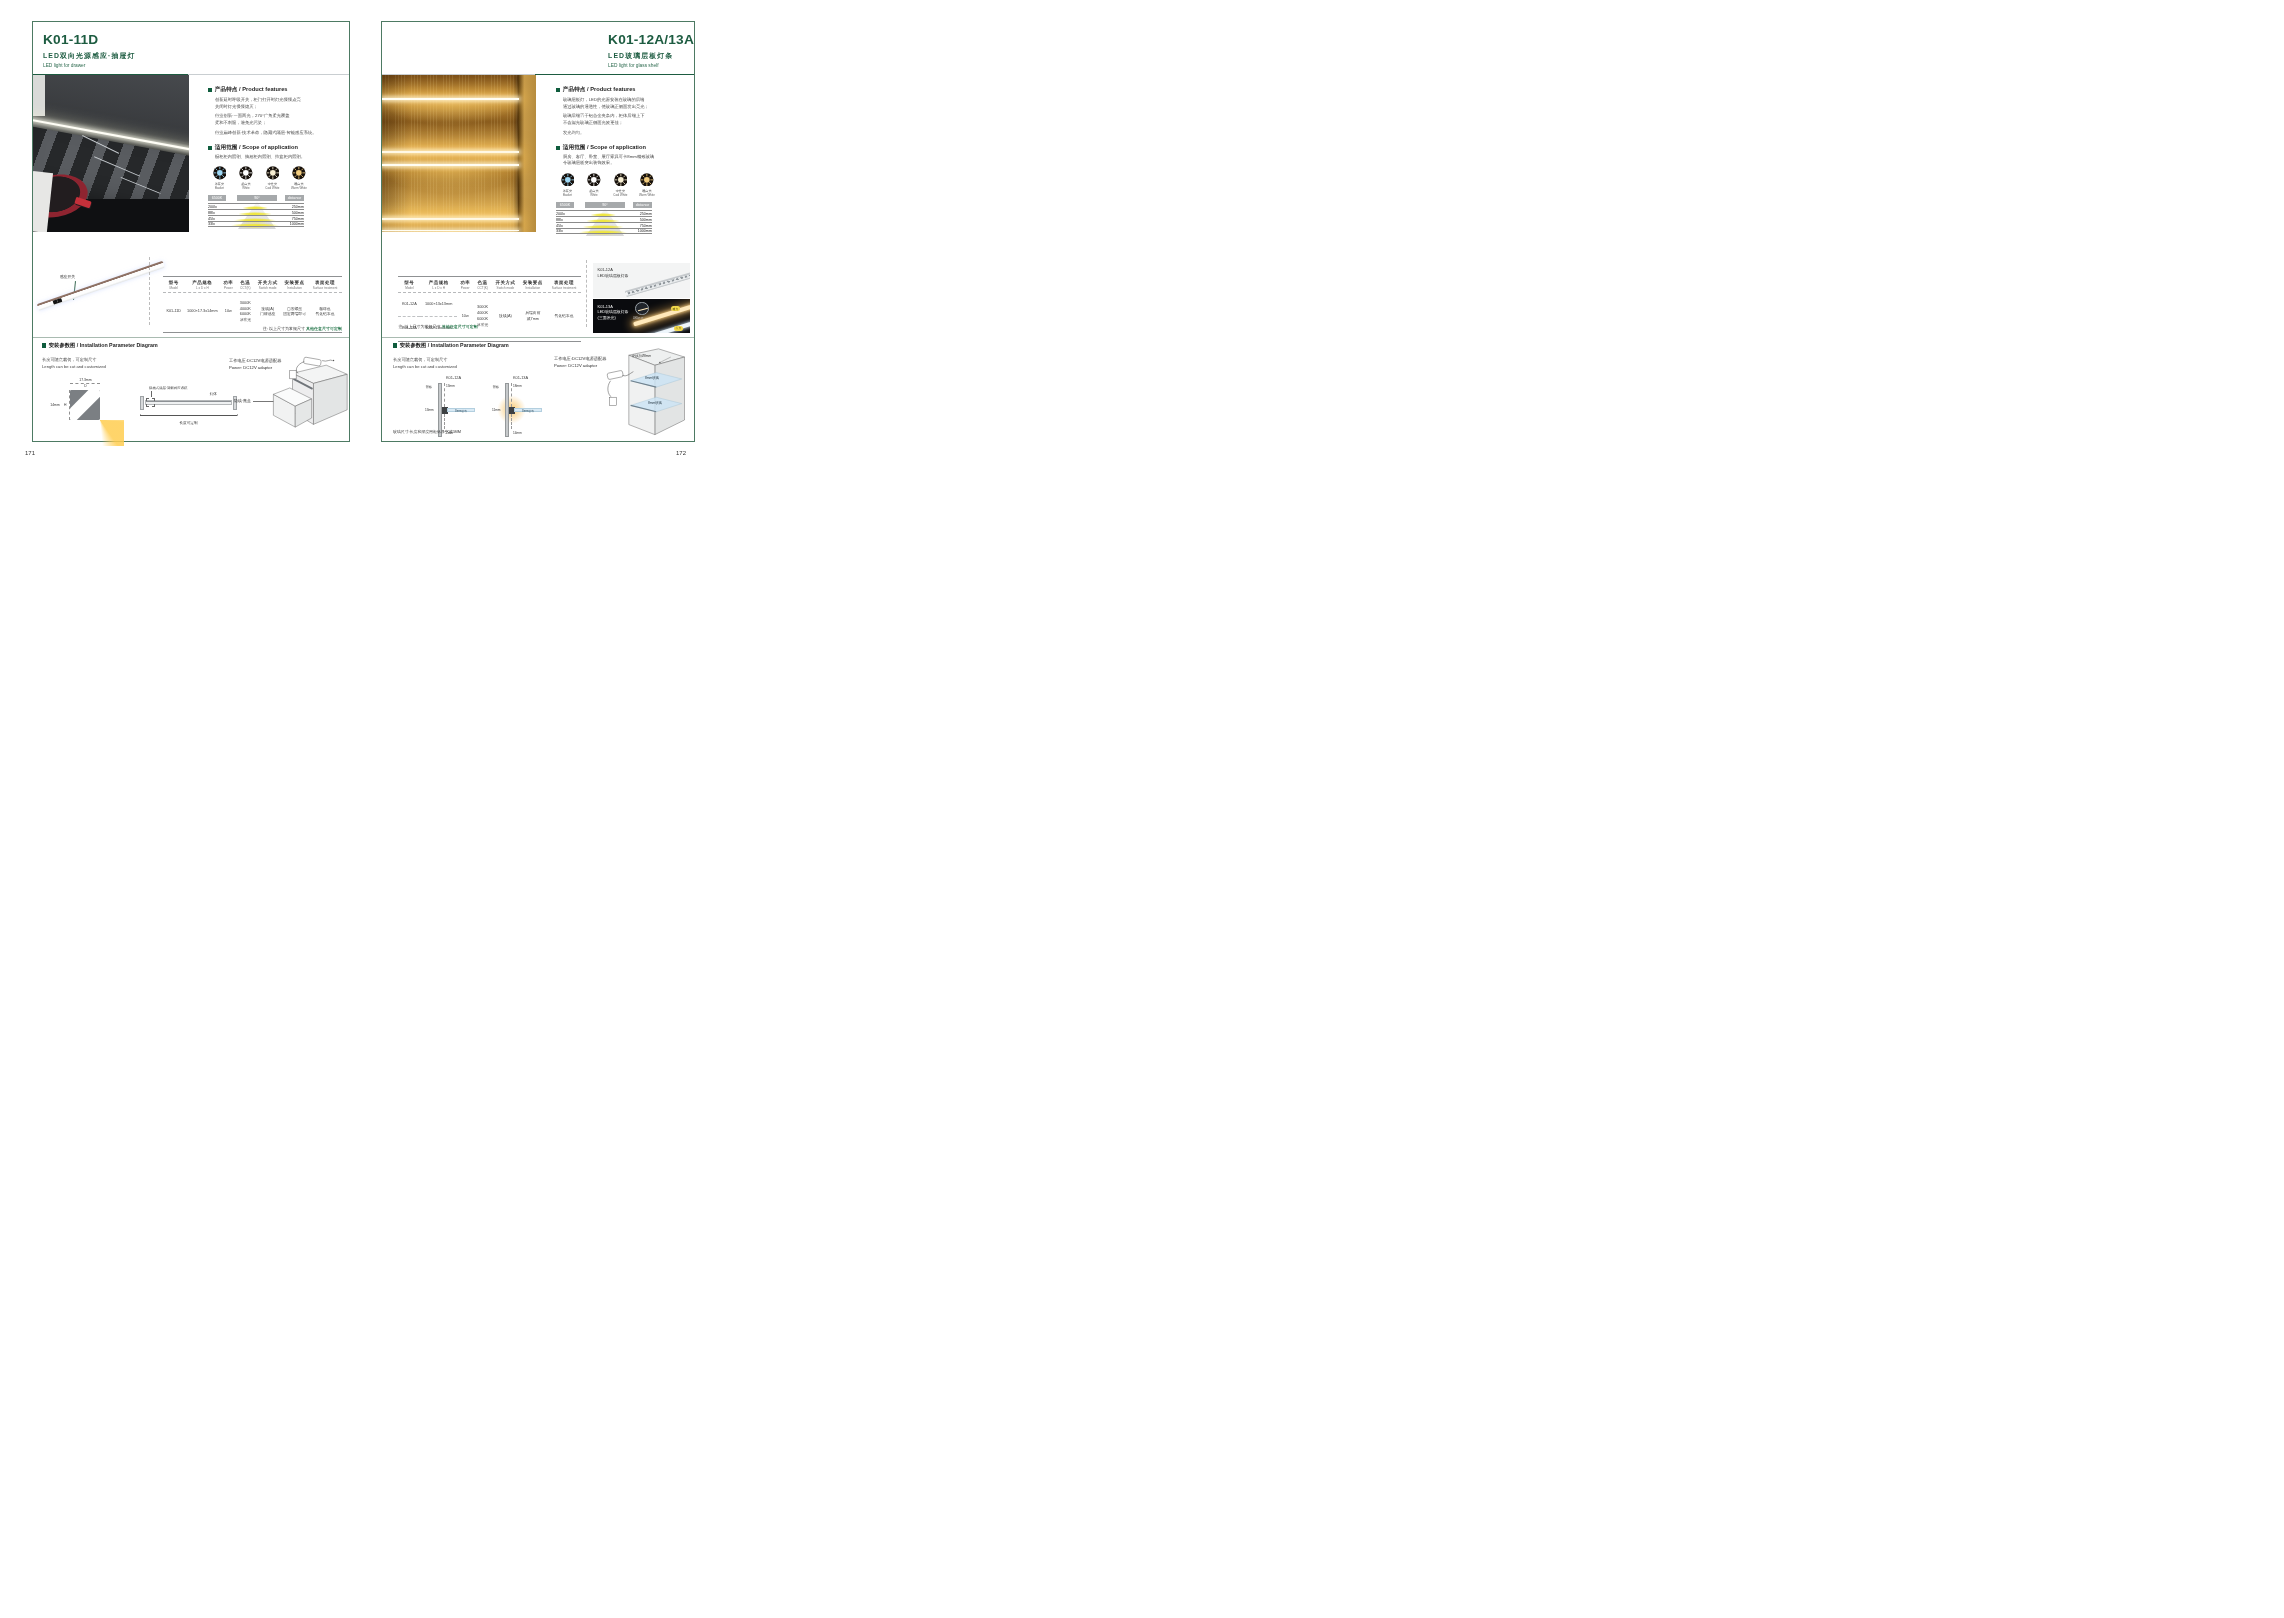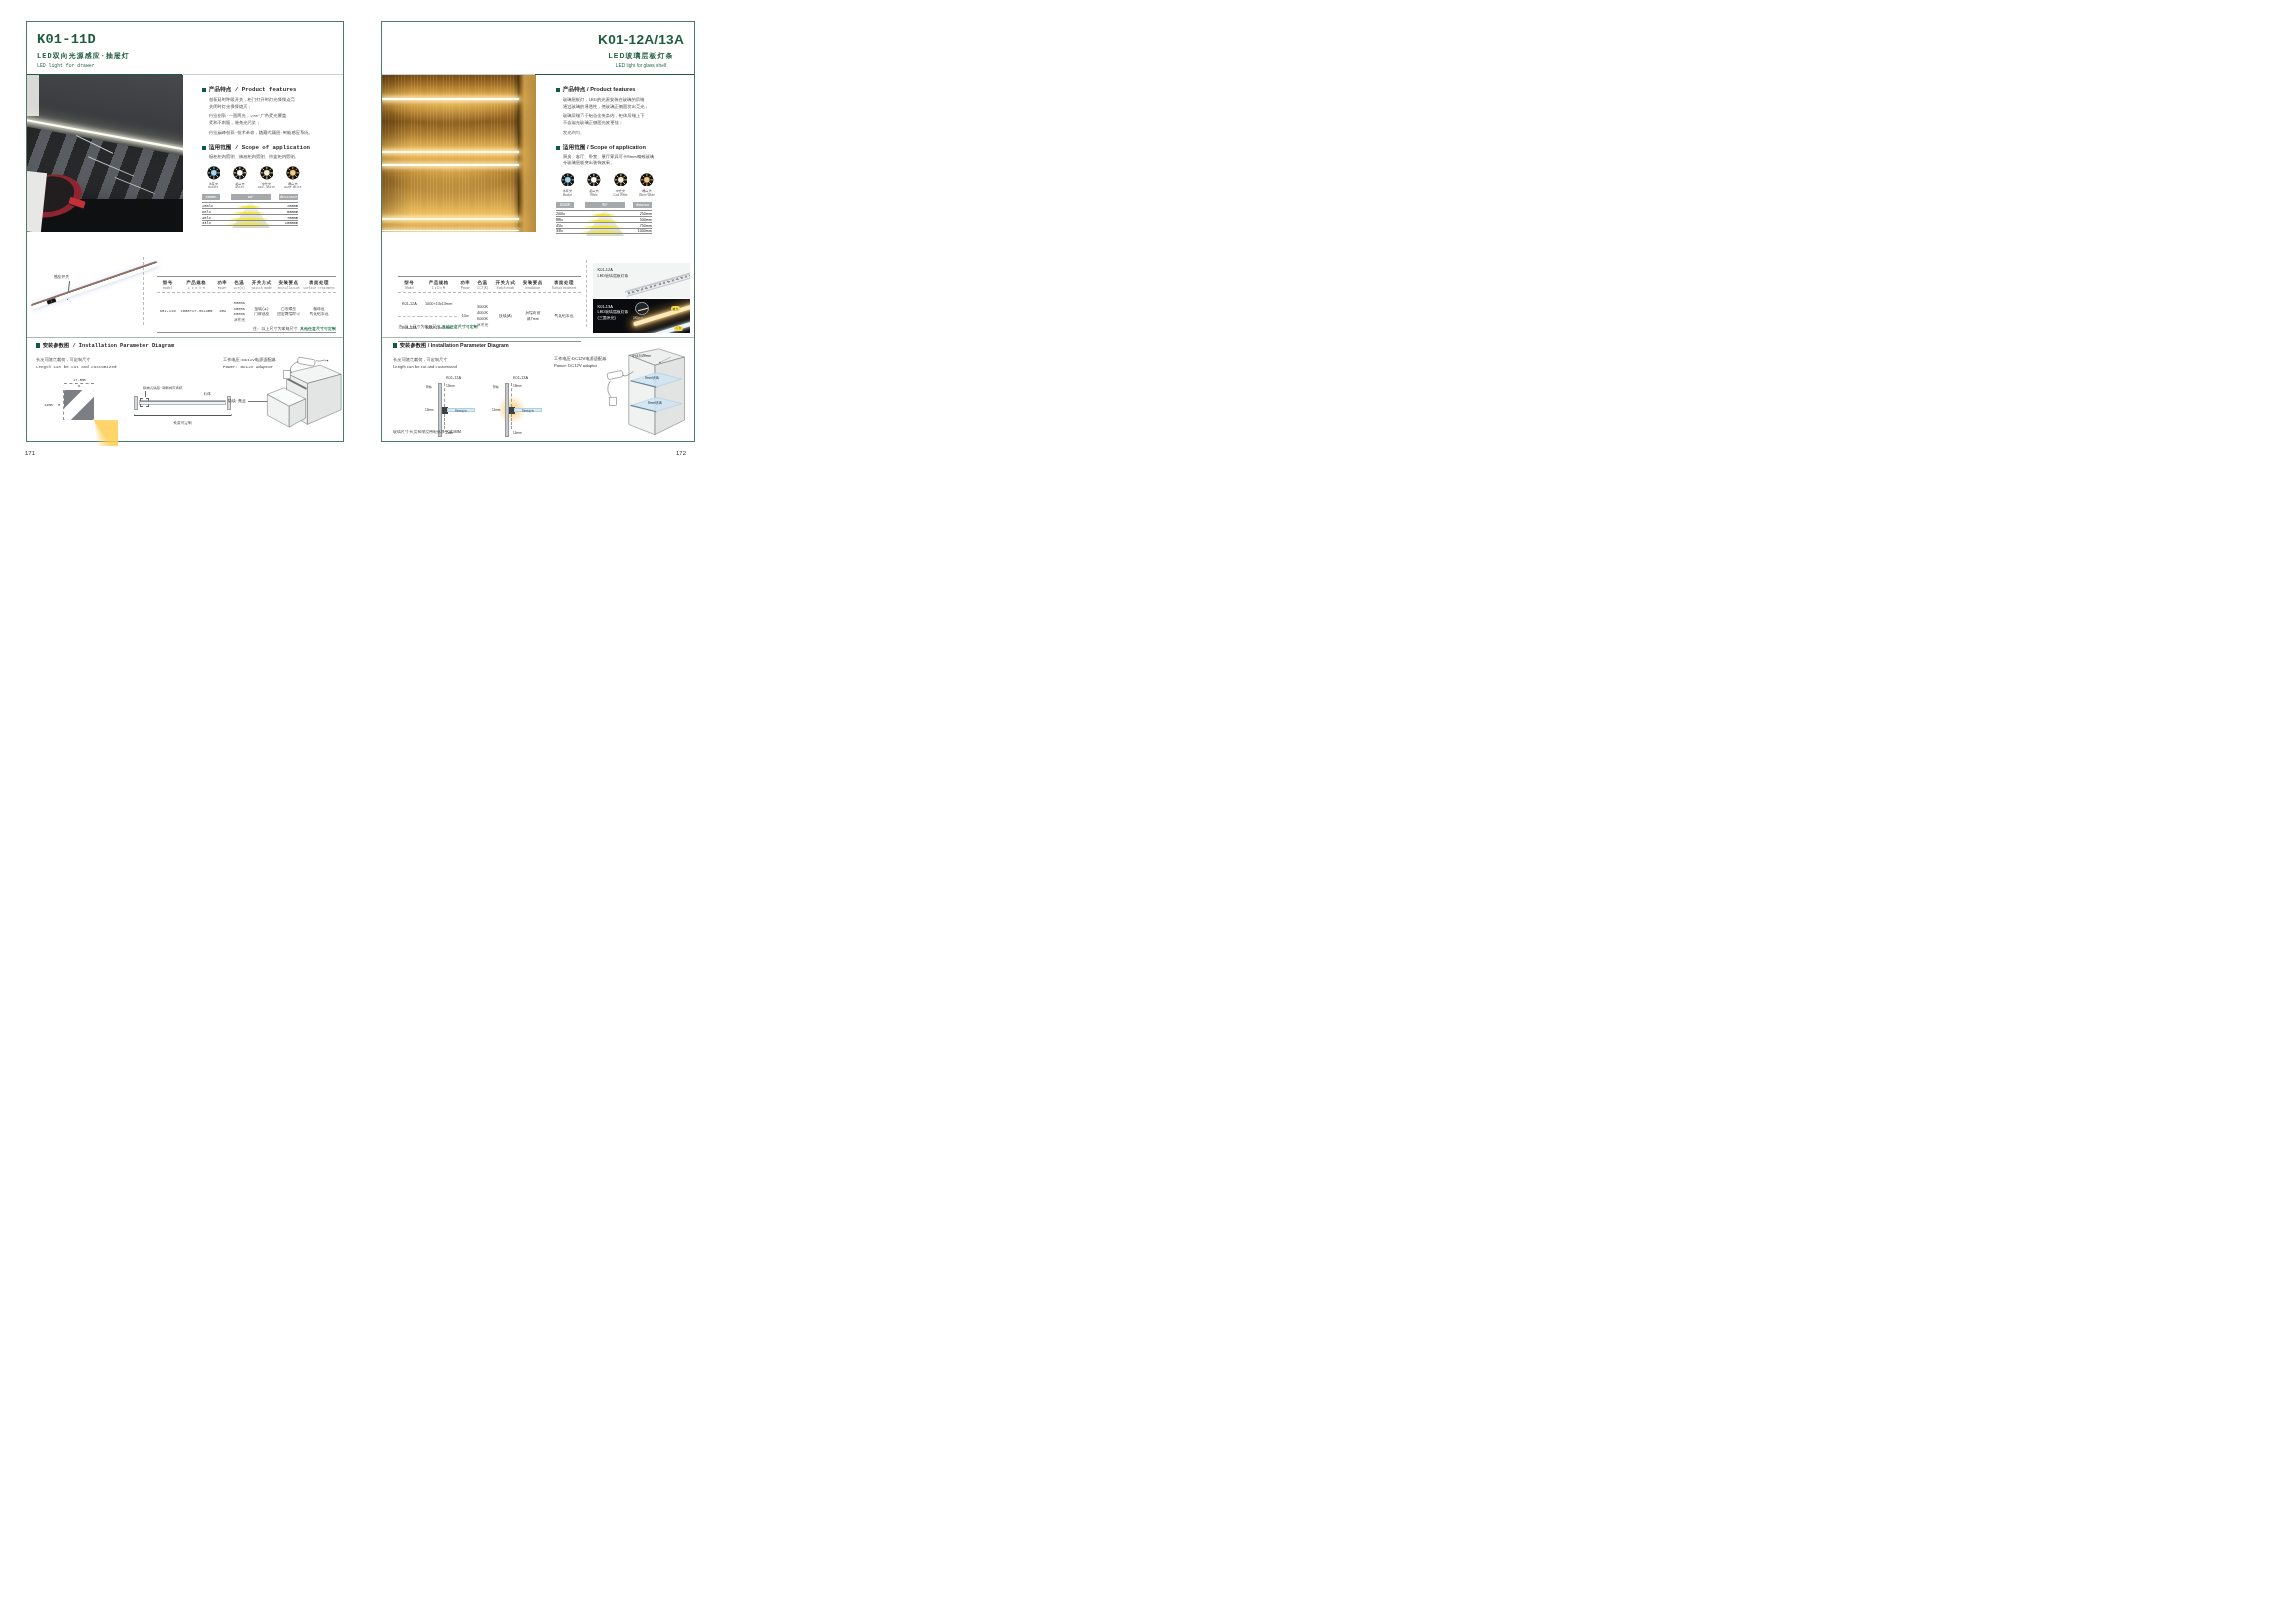--- a/index.html
+++ b/index.html
@@ -4,27 +4,27 @@
 <style>
   :root{
     --green:#1d5c41; --green2:#2c6a4e; --note-green:#2e7c52;
     --ink:#3c3c3c; --box-gray:#a6a9ab; --border-green:#4d7a63;
   }
   *{margin:0;padding:0;box-sizing:border-box;}
   html,body{background:#fff;}
   body{width:716px;height:467px;position:relative;overflow:hidden;
        font-family:"Liberation Sans","DejaVu Sans",sans-serif;color:var(--ink);}
   .panel{position:absolute;top:21px;height:421px;border:0.5px solid var(--border-green);background:#fff;}
-  #panel-left{left:26px;width:318px;font-family:Liberation Mono, monospace;}
+  #panel-left{left:32px;width:318px;}
   #panel-right{left:381px;width:314px;}
 
   
   .hdr{position:absolute;top:10px;}
   .hdr-l{left:10px;}
-  .hdr-r{right:10px;text-align:center;}
+  .hdr-r{right:0;text-align:left;}
   .model{font-size:13.7px;font-weight:700;color:var(--green);letter-spacing:0.2px;}
   .tcn{font-size:6.9px;font-weight:700;letter-spacing:1.1px;color:var(--green);margin-top:4.1px;}
   .ten{font-size:4.8px;color:var(--green2);margin-top:1.8px;}
   .rule{position:absolute;left:0;right:0;top:52px;height:0.9px;}
   .rule-l{background:linear-gradient(to right,var(--green) 0 49%,#c9ced1 49% 100%);}
   .rule-r{background:linear-gradient(to right,#c9ced1 0 49%,var(--green) 49% 100%);}
 
   
   .photo{position:absolute;left:0;top:53px;overflow:hidden;}
   #photo-left{width:156px;height:157px;background:linear-gradient(160deg,#43464a 0%,#2c2e31 45%,#161719 100%);}

